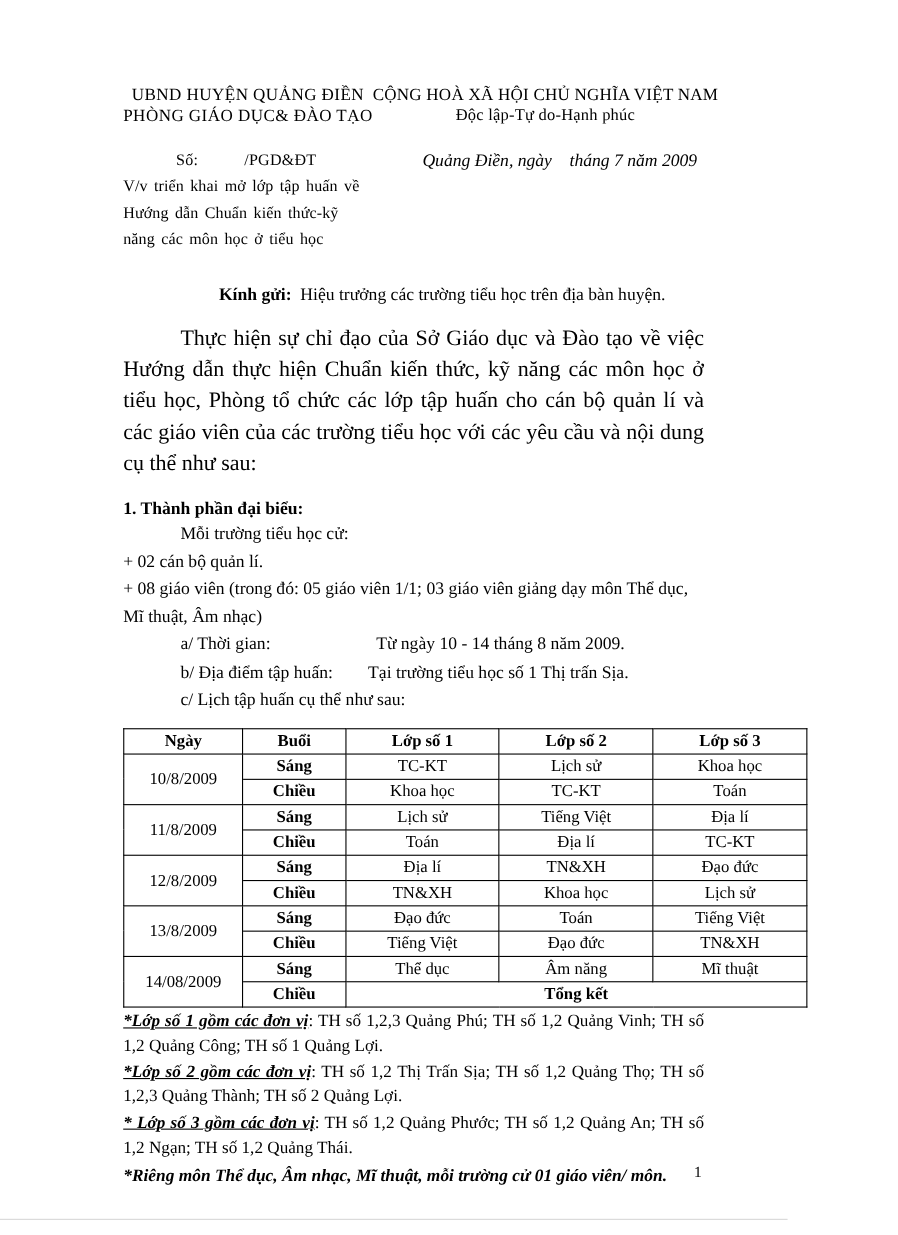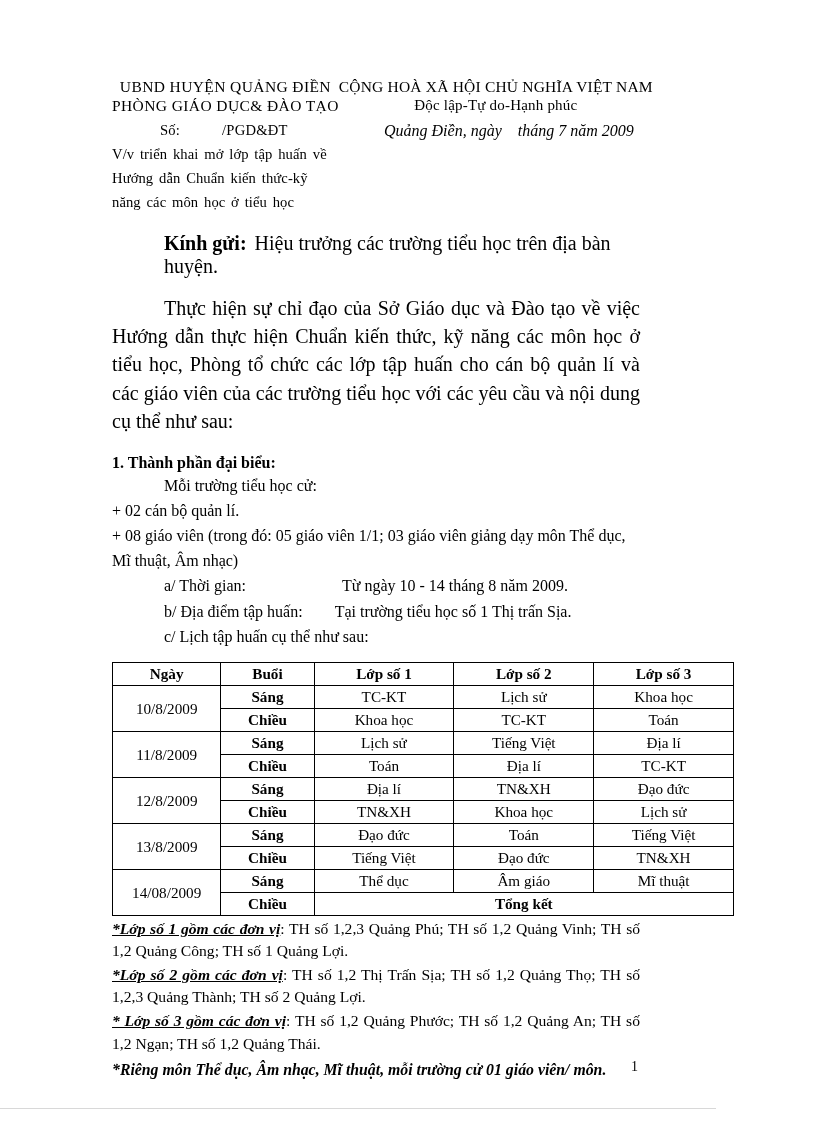--- a/index.html
+++ b/index.html
@@ -62,21 +62,21 @@
   .rule-under-left {
     width: 200px;
     margin: 1px auto 0 auto;
     border-bottom: 0px solid #000;
   }
 
   
   .refrow {
     display: flex;
     flex-direction: row;
-    margin-top: 4px;
+    margin-top: 20px;
   }
   .ref-left {
     width: 250px;
     font-size: 14.6px;
     line-height: 1.45;
   }
   .ref-left .sonum {
     padding-left: 48px;
     letter-spacing: 0.2px;
   }
@@ -91,23 +91,24 @@
     font-style: italic;
     font-size: 16px;
     padding-left: 22px;
     padding-top: 2px;
     white-space: nowrap;
   }
   .ref-right .gap { display:inline-block; width: 16px; }
 
   
   .kinhgui {
-    margin-top: 18px;
-    font-size: 20px;
+    margin-top: 30px;
+    font-size: 16px;
     padding-left: 52px;
+    text-align: center;
   }
   .kinhgui b { font-weight: bold; }
   .kinhgui .txt { margin-left: 8px; }
 
   p.body {
     font-size: 20px;
     text-align: justify;
     line-height: 1.42;
     margin: 16px 0 0 0;
     text-indent: 52px;
@@ -295,21 +296,21 @@
         <td class="buoi">Chiều</td>
         <td class="lop">Tiếng Việt</td>
         <td class="lop">Đạo đức</td>
         <td class="lop">TN&amp;XH</td>
       </tr>
 
       <tr>
         <td class="daycell" rowspan="2">14/08/2009</td>
         <td class="buoi">Sáng</td>
         <td class="lop">Thể dục</td>
-        <td class="lop">Âm giáo</td>
+        <td class="lop">Âm năng</td>
         <td class="lop">Mĩ thuật</td>
       </tr>
       <tr>
         <td class="buoi">Chiều</td>
         <td class="tongket" colspan="3">Tổng kết</td>
       </tr>
     </tbody>
   </table>
 
   <div class="note">

